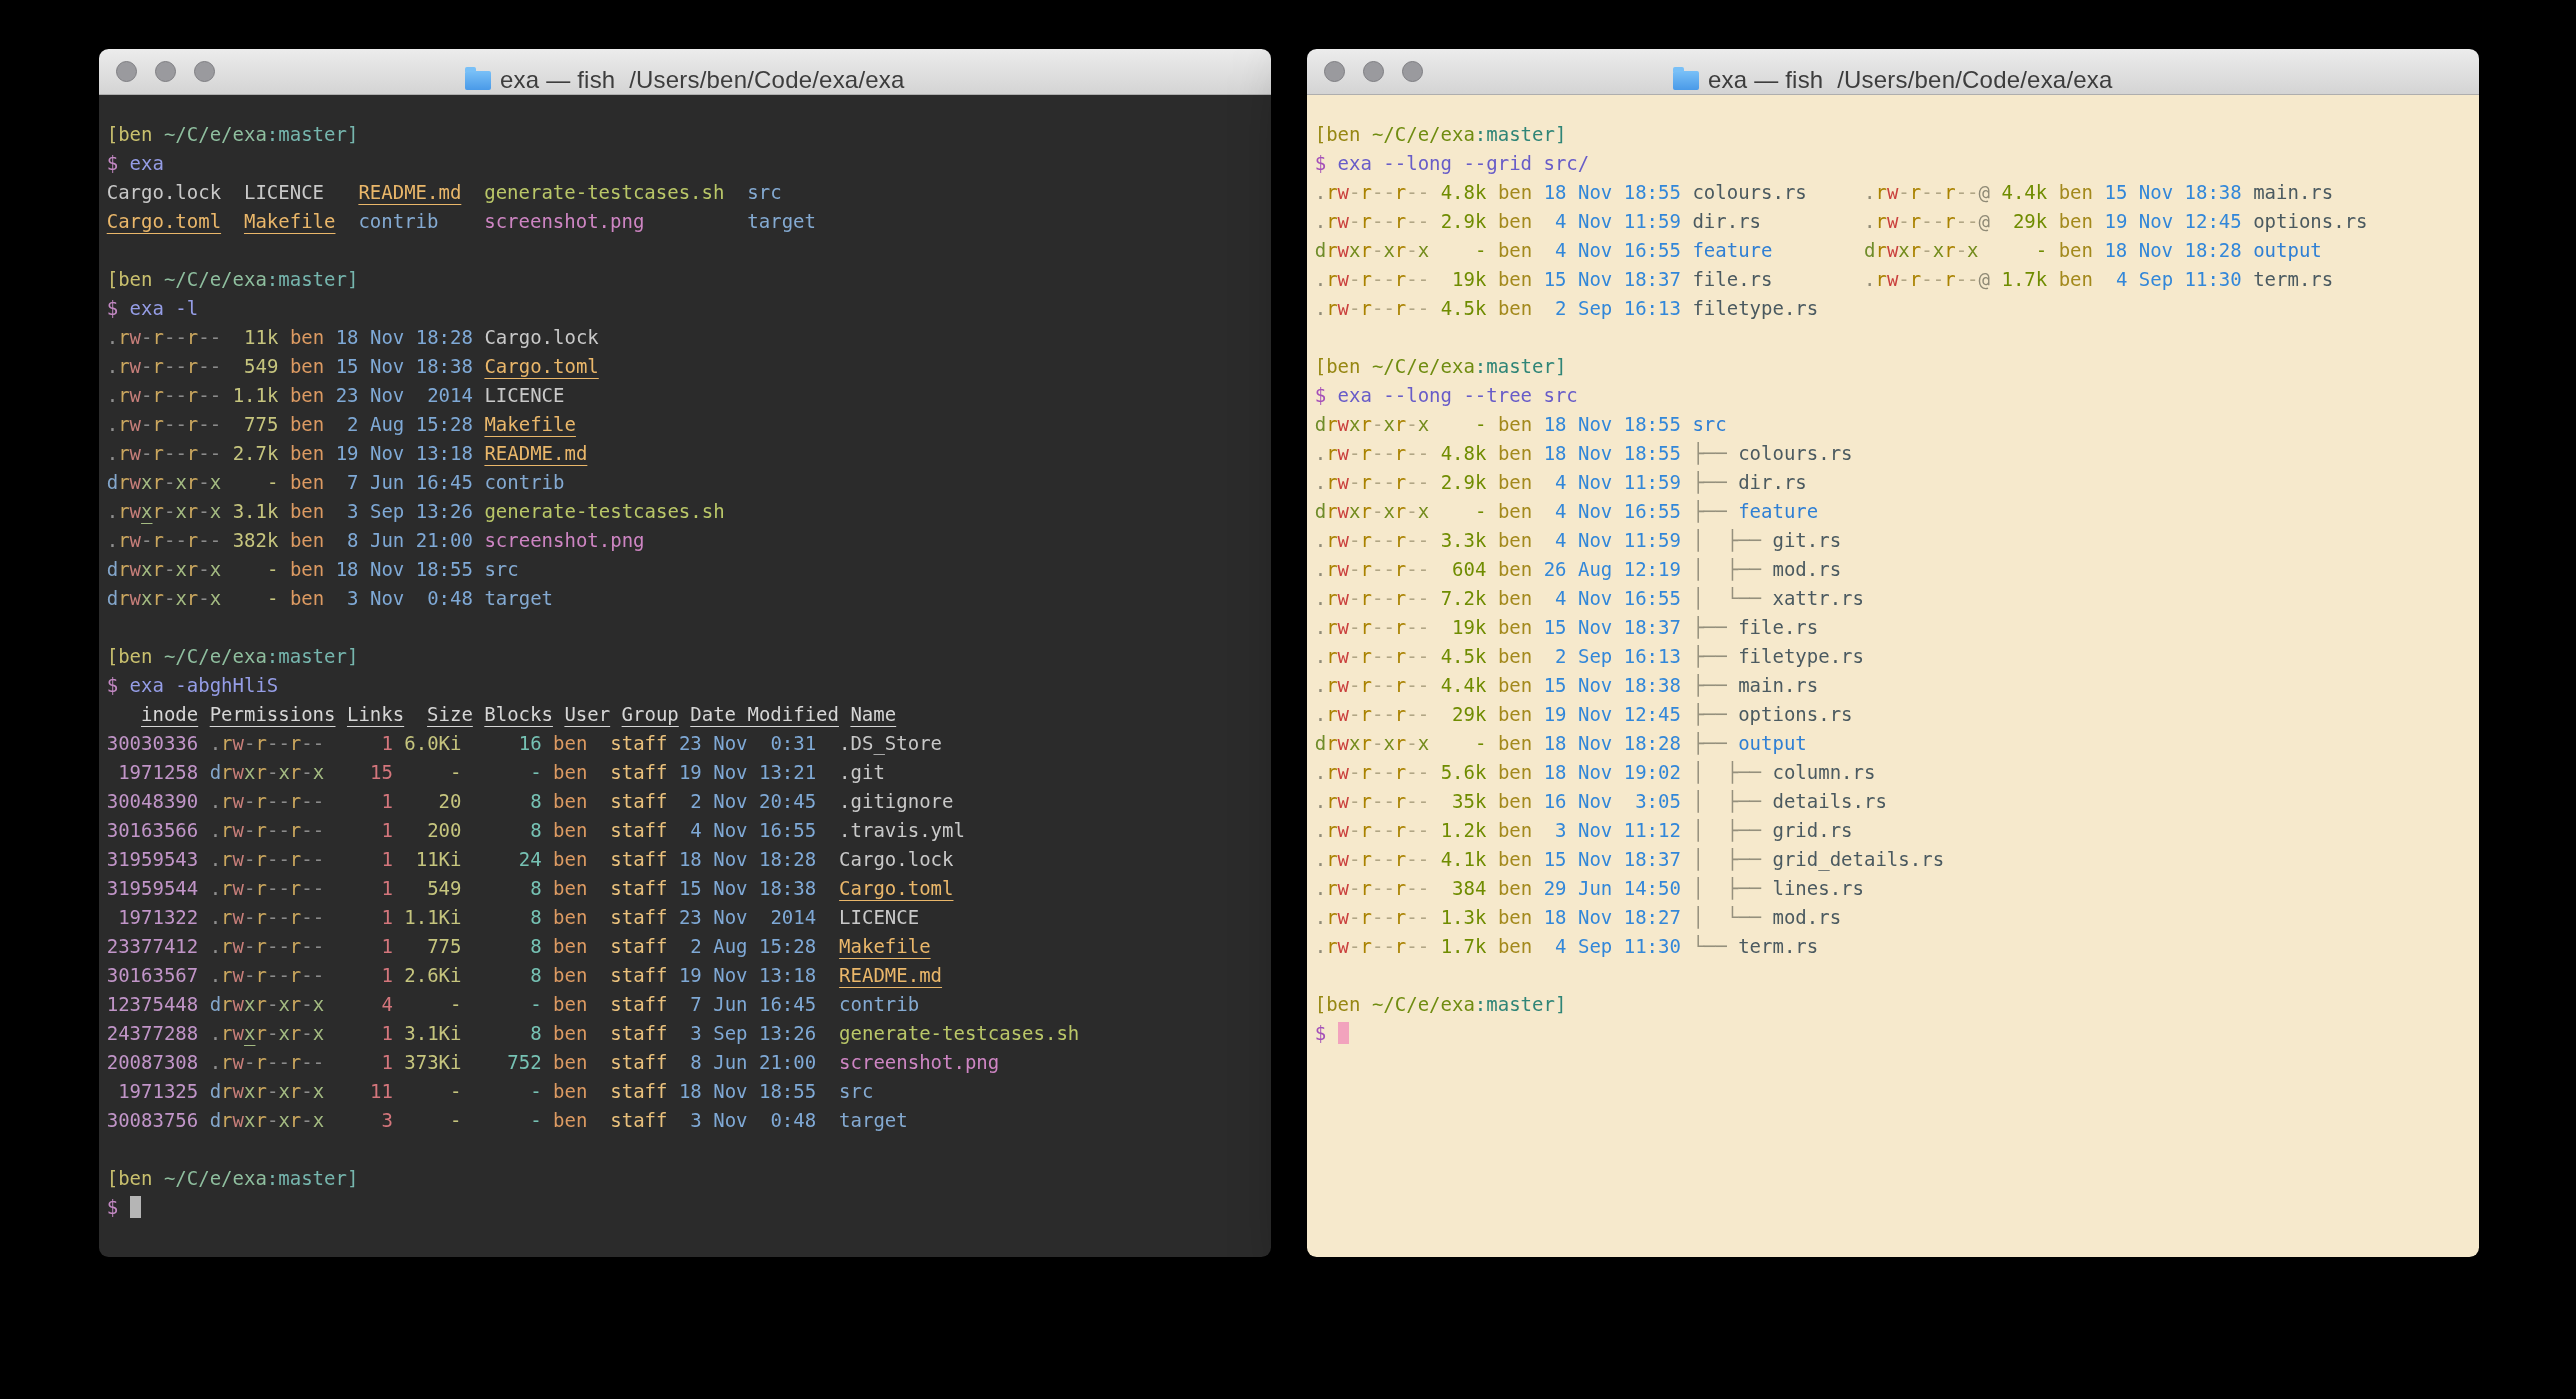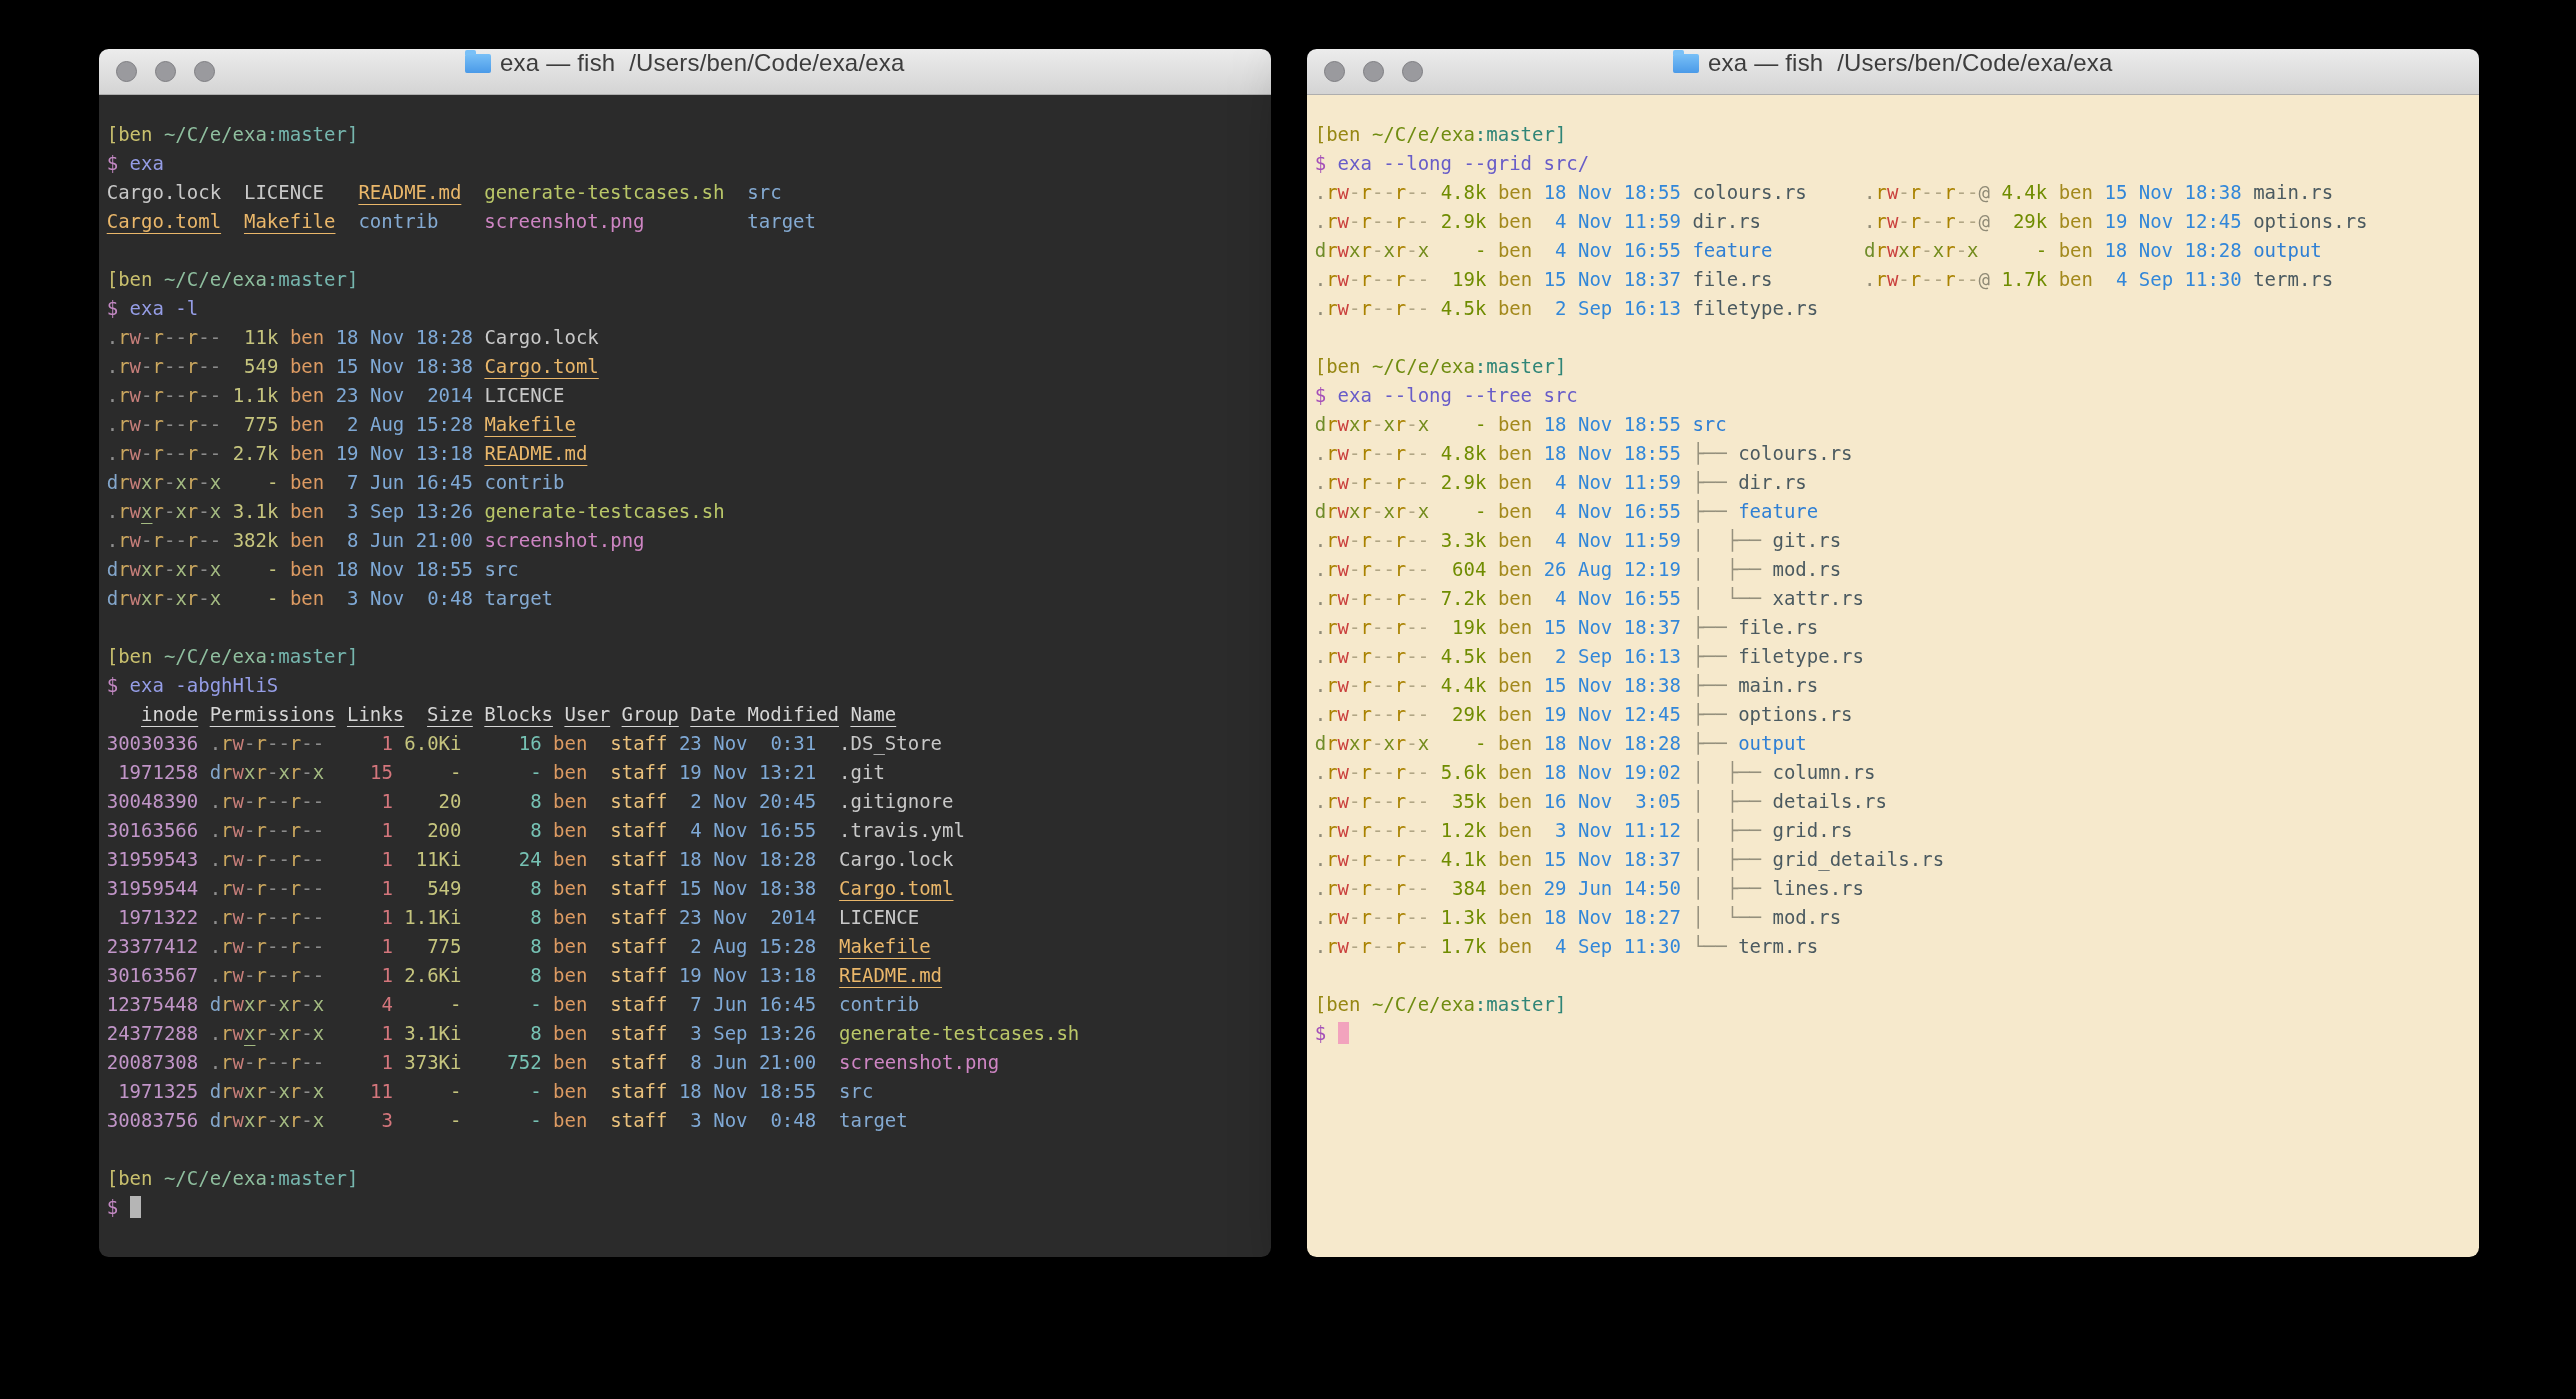--- a/index.html
+++ b/index.html
@@ -18,21 +18,21 @@
     overflow:hidden;
     box-shadow:0 23px 67px rgba(0,0,0,0.65);
   }
   .window.left{left:99px;}
   .window.right{left:1307px;}
   .titlebar{
     height:45px;
     background:linear-gradient(#ececec,#d4d4d4);
     border-bottom:1px solid #aeaeae;
     position:relative;
-    display:flex;align-items:flex-start;
+    display:flex;align-items:flex-end;
   }
   .lights{
     position:absolute;left:17px;top:0;height:100%;
     display:flex;align-items:center;gap:18px;
   }
   .light{
     width:21px;height:21px;border-radius:50%;
     background:#9a9a9e;
     border:1px solid #7e7e82;
     box-sizing:border-box;

